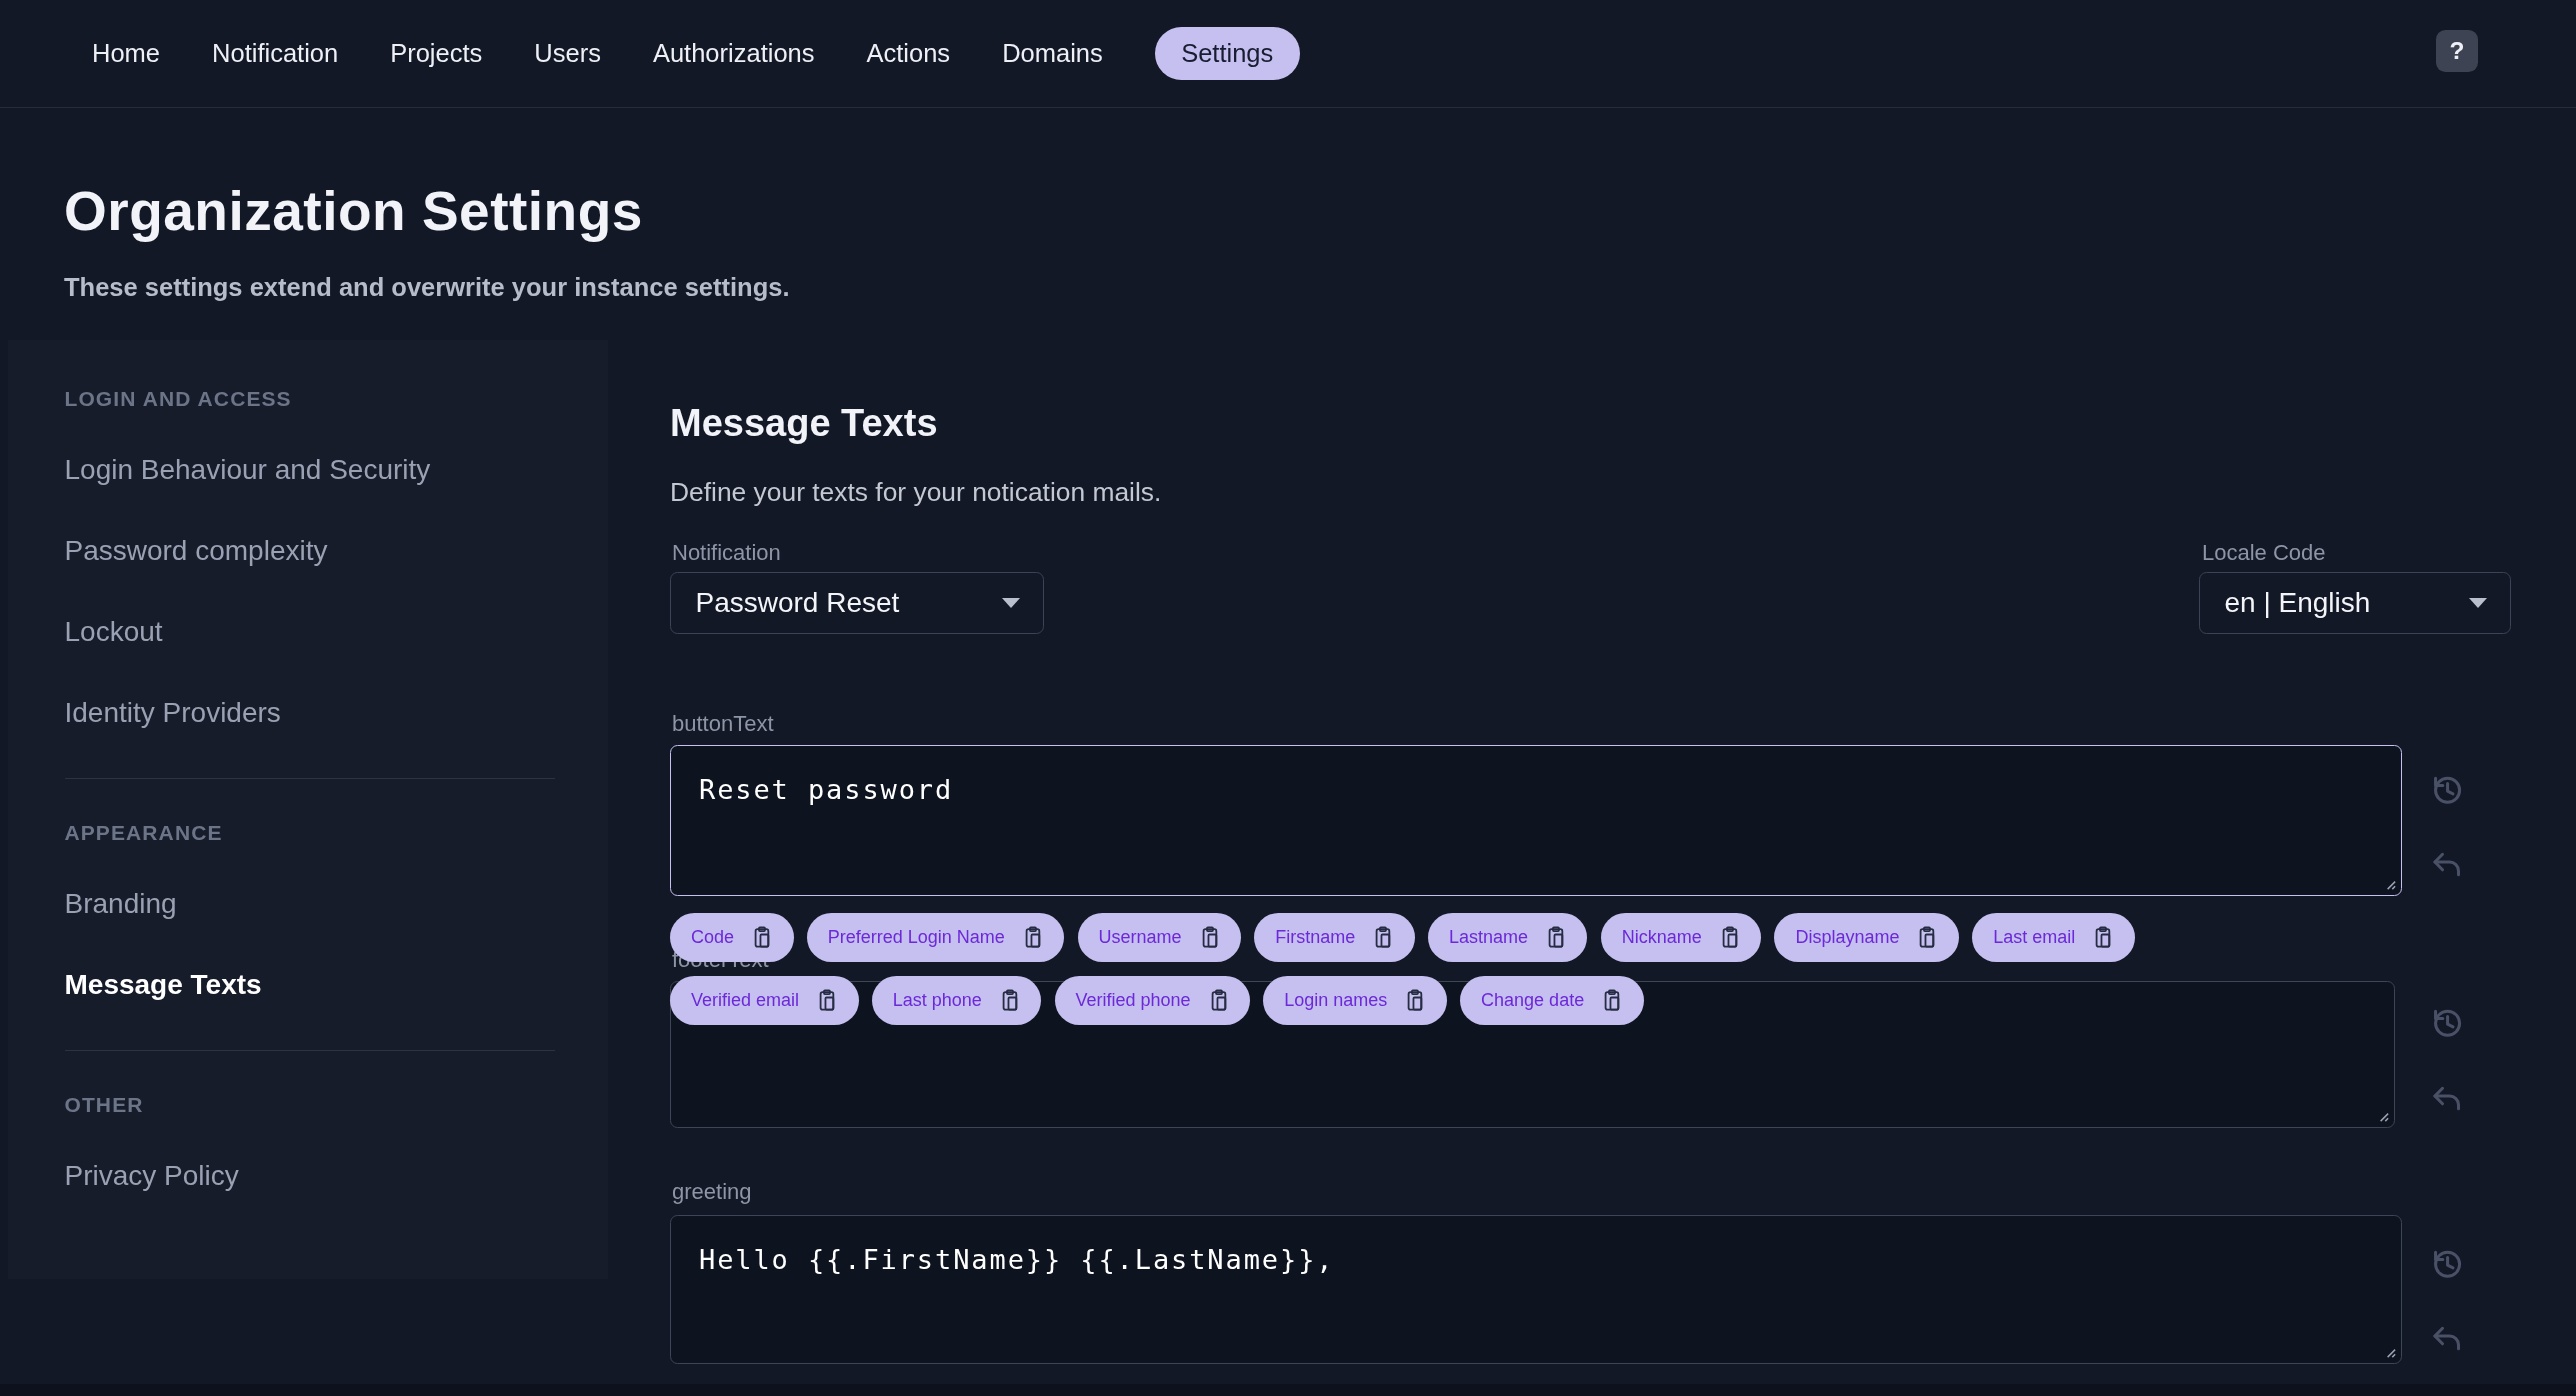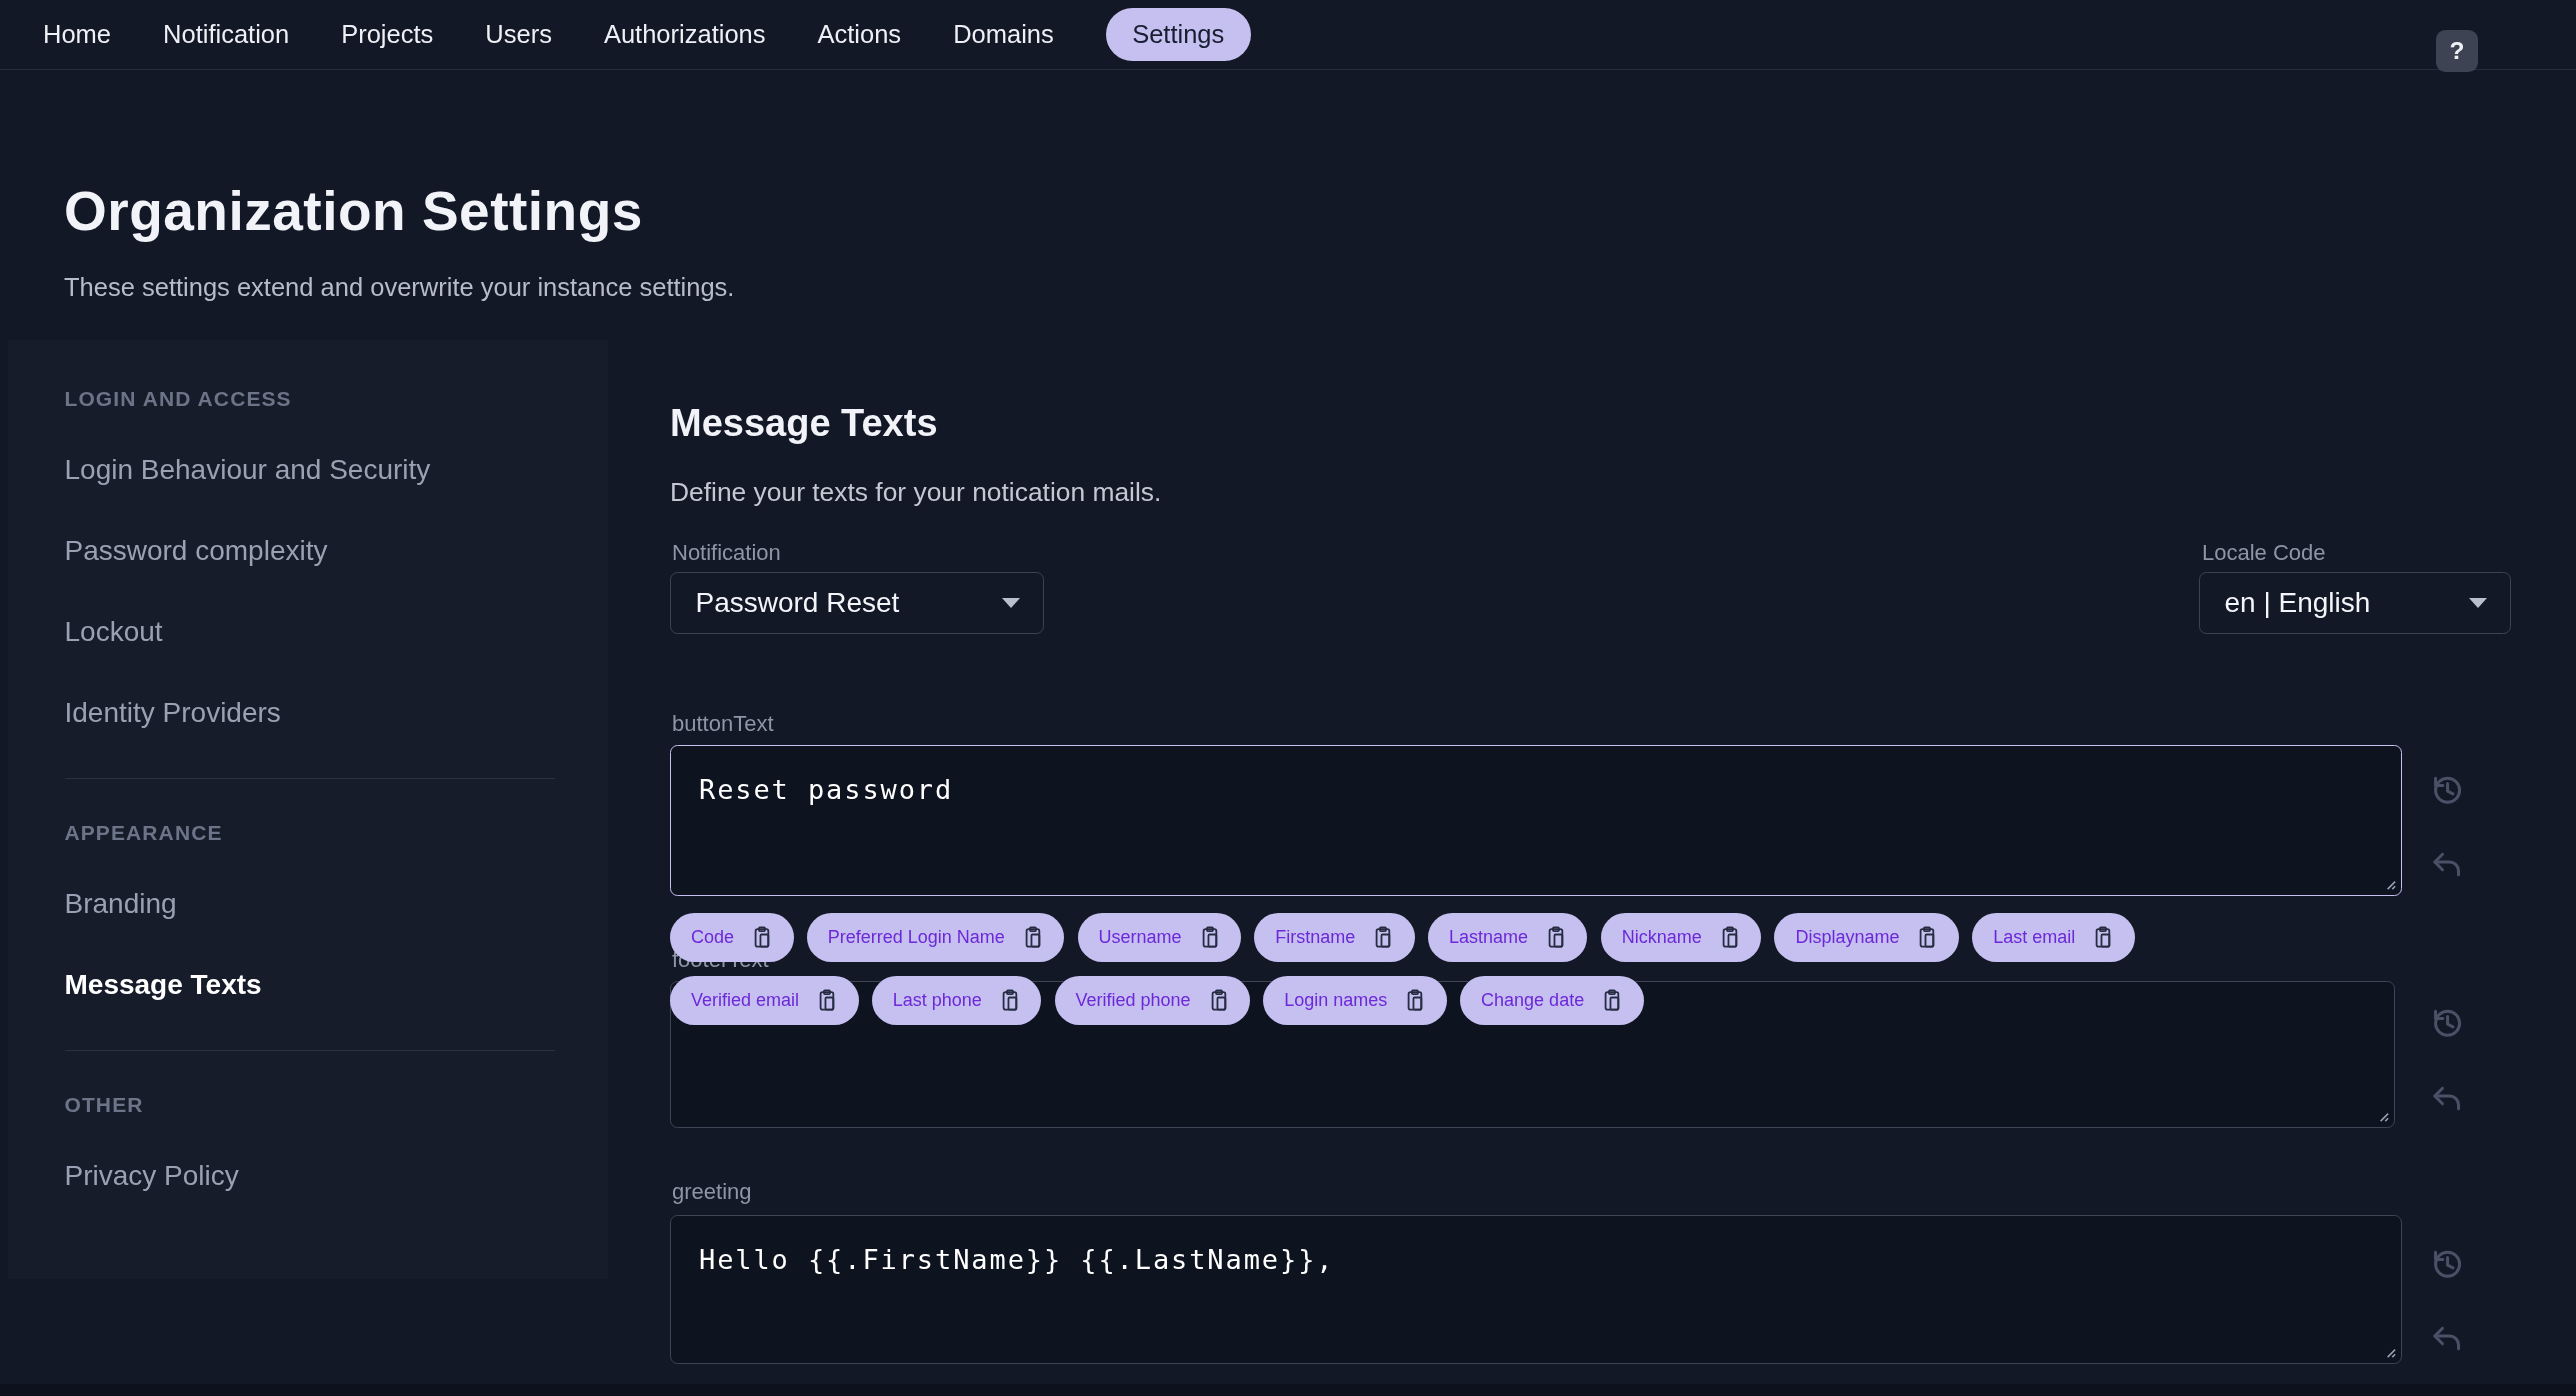--- a/index.html
+++ b/index.html
@@ -3,37 +3,37 @@
 <meta charset="utf-8">
 <style>
   html,body{margin:0;padding:0;background:#131826;}
   body{
     width:2576px;height:1397px;position:relative;overflow:hidden;
     font-family:"Liberation Sans", sans-serif;color:#f1f3f8;
     -webkit-font-smoothing:antialiased;
   }
   
   .topnav{
-    position:absolute;top:0;left:0;width:100%;height:70px;
-    display:flex;align-items:center;gap:52px;padding-left:43px;box-sizing:border-box;
+    position:absolute;top:0;left:0;width:100%;height:108px;
+    display:flex;align-items:center;gap:52px;padding-left:92px;box-sizing:border-box;
     border-bottom:1.9px solid #262c3b;background:#131826;z-index:10;
   }
   .nav-item{font-size:25.5px;color:#eef0f6;cursor:pointer;white-space:nowrap;}
   .nav-item.active{
     background:#c6c0f1;color:#181d30;border-radius:943px;
     padding:12.3px 26.4px;font-weight:500;
   }
   .help-btn{
     position:absolute;top:30px;right:98px;width:42px;height:42px;border-radius:9.4px;
     background:#3d4352;color:#eef0f5;font-size:24.5px;font-weight:700;
     display:flex;align-items:center;justify-content:center;cursor:pointer;z-index:11;
   }
   
   .page-title{position:absolute;left:64px;top:142px;font-size:55px;font-weight:700;letter-spacing:0.5px;}
-  .page-subtitle{position:absolute;left:64px;top:247px;font-size:25.5px;color:#b6bcc9;font-weight:400;}
+  .page-subtitle{position:absolute;left:64px;top:247px;font-size:25.5px;color:#b6bcc9;font-weight:700;}
   
   .sidebar{
     position:absolute;left:7.5px;top:340px;width:600px;height:939px;background:#171c2b;
     box-sizing:border-box;padding:47px 53px 0 57px;z-index:2;
   }
   .side-header{font-size:21px;font-weight:700;letter-spacing:1.1px;color:#6c7488;margin-bottom:43px;}
   .side-item{font-size:28px;color:#9aa1b2;margin-bottom:49px;cursor:pointer;}
   .side-item.active{color:#ffffff;font-weight:700;}
   .side-divider{border:none;border-top:0.9px solid #2c3242;margin:24.5px 0 42px 0;}
   

